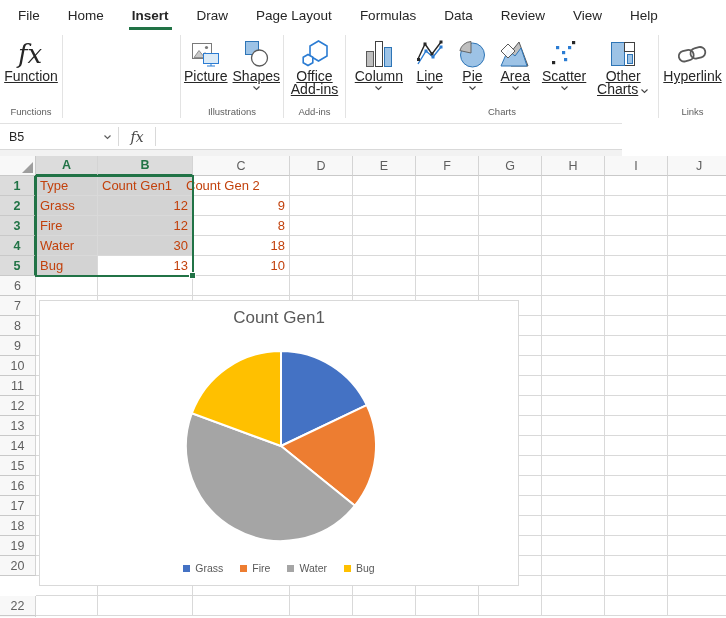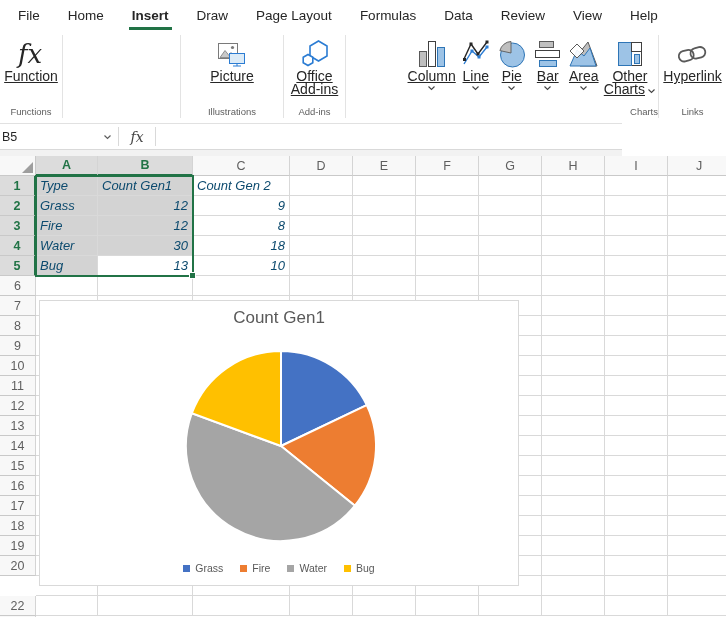--- a/index.html
+++ b/index.html
@@ -20,21 +20,21 @@
   .rgroup-label { height:18px; font-size:9.5px; color:#5e5e5e; text-align:center; line-height:14px; }
   .rdivider { width:1px; background:#e3e3e3; margin:5px 0; flex:0 0 auto; }
   .rbtn { display:flex; flex-direction:column; align-items:center; cursor:pointer; padding:2px 2px; border-radius:2px; }
   .rbtn .icon { width:32px; height:32px; display:block; }
   .rbtn .rlabel { font-size:14px; color:#262626; line-height:13px; text-align:center; white-space:nowrap;text-decoration:underline; }
   .rbtn .chev { margin-top:2px; height:6px; display:block; }
   .chev-inline { display:inline-block; margin-left:2px; }
 
   
   .formula-row { height:26px; border-bottom:1px solid #d9d9d9; display:flex; align-items:stretch; background:#fff; }
-  .namebox { width:118px; display:flex; align-items:center; padding-left:2px; font-size:12.5px; color:#262626; cursor:pointer; }
+  .namebox { width:118px; display:flex; align-items:center; padding-left:9px; font-size:12.5px; color:#262626; cursor:pointer; }
   .namebox .nb-chev { margin-left:auto; margin-right:6px; }
   .fb-divider { width:1px; background:#d9d9d9; margin:3px 0; }
   .fxbox { width:36px; display:flex; align-items:center; justify-content:center;
            font-family:"DejaVu Serif", serif; font-style:italic; font-size:14px; color:#444; cursor:pointer; }
   .formula-input { flex:1; font-size:12.5px; color:#222; display:flex; align-items:center; padding-left:8px; }
   .strip { height:6px; background:#f2f2f2; }
 
   
   .sheet { position:relative; width:726px; height:461px; background:#fff; overflow:hidden; }
   .hdr { position:absolute; display:flex; align-items:center; justify-content:center;
@@ -45,21 +45,21 @@
   .rowhdr.sel { border-right:2px solid #217346; }
   .corner { position:absolute; left:0; top:0; width:36px; height:20px; background:#f8f8f8;
             border-right:1px solid #c9c9c9; border-bottom:1px solid #c9c9c9; }
   .corner .tri { position:absolute; right:2px; bottom:2px; width:0; height:0;
                  border-left:11px solid transparent; border-bottom:11px solid #9e9e9e; }
   .gline { position:absolute; background:#d9d9d9; }
   .selfill { position:absolute; background:#d3d3d3; }
   .activecell { position:absolute; background:#ffffff; }
   .selborder { position:absolute; border:2px solid #217346; pointer-events:none; }
   .fillhandle { position:absolute; width:7px; height:7px; background:#217346; border:1px solid #fff; }
-  .cell { position:absolute; font-size:13px; color:#0c4a6e; line-height:20px; white-space:nowrap; overflow:hidden; cursor:cell;font-style:italic; }
+  .cell { position:absolute; font-size:13px; color:#c2410c; line-height:20px; white-space:nowrap; overflow:hidden; cursor:cell; }
   .cell.left { text-align:left; padding-left:4px; }
   .cell.right { text-align:right; padding-right:5px; }
 
   
   .chart { position:absolute; left:39px; top:144px; width:480px; height:286px; background:#fff;
            border:1px solid #d9d9d9; z-index:5; cursor:move; }
   .chart-title { position:absolute; top:7px; left:0; right:0; text-align:center;
                  font-size:17px; color:#595959; cursor:pointer; }
   .pie-svg { position:absolute; left:141px; top:45px; }
   .legend { position:absolute; bottom:11px; left:0; right:0; display:flex; justify-content:center;
@@ -104,39 +104,49 @@
           <div class="rbtn">
             <span class="icon"><svg width="32" height="32" viewBox="0 0 32 32">
                 <rect x="2.5" y="5.5" width="19" height="15" fill="#fff" stroke="#7a7a7a"></rect>
                 <circle cx="16.5" cy="9.5" r="1.6" fill="#7a7a7a"></circle>
                 <path d="M4 19.5 L9 12.5 L13 17.5 L15 14.5 L18 19.5 Z" fill="#c9c9c9" stroke="#7a7a7a" stroke-width="0.8"></path>
                 <rect x="13.5" y="15.5" width="15" height="10" fill="#dcebf7" stroke="#2b7cd3"></rect>
                 <path d="M21 25.5v2.5 M17 28h8" stroke="#2b7cd3" fill="none"></path>
               </svg></span>
             <div class="rlabel">Picture</div>
           </div>
+          <div class="rbtn">
+            <span class="icon"><svg width="32" height="32" viewBox="0 0 32 32">
+                <rect x="5.5" y="3.5" width="13" height="13" fill="#9dc3e6" stroke="#2e75b6"></rect>
+                <circle cx="19.5" cy="20" r="8" fill="#fff" stroke="#595959" stroke-width="1.3"></circle>
+              </svg></span>
+            <div class="rlabel">Shapes</div>
+            <svg class="chev" width="9" height="6" viewBox="0 0 9 6">
+              <path d="M1.5 1.5 L4.5 4.5 L7.5 1.5" stroke="#444" stroke-width="1.1" fill="none"></path>
+            </svg>
+          </div>
         </div>
         <div class="rgroup-label">Illustrations</div>
       </div>
       <div class="rdivider"></div>
       <div class="rgroup" style="width: 61px; justify-content: center;">
         <div class="rgroup-buttons">
           <div class="rbtn">
             <span class="icon"><svg width="32" height="32" viewBox="0 0 32 32">
                 <path d="M19.5 3 L28 8 L28 18 L19.5 23 L11 18 L11 8 Z" fill="#fff" stroke="#2b7cd3" stroke-width="1.6"></path>
                 <path d="M9 16.5 L13.8 19.2 L13.8 24.8 L9 27.5 L4.2 24.8 L4.2 19.2 Z" fill="#fff" stroke="#2b7cd3" stroke-width="1.6"></path>
               </svg></span>
             <div class="rlabel">Office</div>
             <div class="rlabel">Add-ins</div>
           </div>
         </div>
         <div class="rgroup-label">Add-ins</div>
       </div>
       <div class="rdivider"></div>
-      <div class="rgroup" style="width: 312px; align-items: flex-end;">
+      <div class="rgroup" style="width: 312px;">
         <div class="rgroup-buttons">
           <div class="rbtn">
             <span class="icon"><svg width="32" height="32" viewBox="0 0 32 32">
                 <rect x="3.5" y="13.5" width="7" height="15" fill="#bfbfbf" stroke="#595959"></rect>
                 <rect x="12.5" y="3.5" width="7" height="25" fill="#fff" stroke="#404040"></rect>
                 <rect x="21.5" y="9.5" width="7" height="19" fill="#9dc3e6" stroke="#2e75b6"></rect>
               </svg></span>
             <div class="rlabel">Column</div>
             <svg class="chev" width="9" height="6" viewBox="0 0 9 6">
               <path d="M1.5 1.5 L4.5 4.5 L7.5 1.5" stroke="#444" stroke-width="1.1" fill="none"></path>
@@ -168,36 +178,43 @@
                 <circle cx="16.5" cy="17" r="12" fill="#9dc3e6" stroke="#2e75b6"></circle>
                 <path d="M15 15 L15 3.5 A12 12 0 0 0 3.9 12.6 Z" fill="#bfbfbf" stroke="#595959" stroke-width="0.9"></path>
               </svg></span>
             <div class="rlabel">Pie</div>
             <svg class="chev" width="9" height="6" viewBox="0 0 9 6">
               <path d="M1.5 1.5 L4.5 4.5 L7.5 1.5" stroke="#444" stroke-width="1.1" fill="none"></path>
             </svg>
           </div>
           <div class="rbtn">
             <span class="icon"><svg width="32" height="32" viewBox="0 0 32 32">
-                <rect x="7.5" y="3.5" width="14" height="6" fill="#bfbfbf" stroke="#595959"></rect>
-                <rect x="3.5" y="12.5" width="24" height="7" fill="#fff" stroke="#404040"></rect>
-                <rect x="7.5" y="22.5" width="17" height="6" fill="#9dc3e6" stroke="#2e75b6"></rect>
-              </svg></span>
-            <div class="rlabel">Bar</div>
-            <svg class="chev" width="9" height="6" viewBox="0 0 9 6">
-              <path d="M1.5 1.5 L4.5 4.5 L7.5 1.5" stroke="#444" stroke-width="1.1" fill="none"></path>
-            </svg>
-          </div>
-          <div class="rbtn">
-            <span class="icon"><svg width="32" height="32" viewBox="0 0 32 32">
                 <path d="M12 14 L20 4 L29 28 L12 28 Z" fill="#bfbfbf" stroke="#595959"></path>
                 <path d="M2 28 L9 12 L16 18 L22 10 L28 28 Z" fill="#9dc3e6" stroke="#2e75b6"></path>
                 <path d="M9 6 L16 13 L9 20 L2 13 Z" fill="#fff" fill-opacity="0.9" stroke="#595959"></path>
               </svg></span>
             <div class="rlabel">Area</div>
+            <svg class="chev" width="9" height="6" viewBox="0 0 9 6">
+              <path d="M1.5 1.5 L4.5 4.5 L7.5 1.5" stroke="#444" stroke-width="1.1" fill="none"></path>
+            </svg>
+          </div>
+          <div class="rbtn">
+            <span class="icon"><svg width="32" height="32" viewBox="0 0 32 32">
+                <g fill="#262626">
+                  <rect x="24" y="3" width="3.2" height="3.2"></rect>
+                  <rect x="4" y="23" width="3.2" height="3.2"></rect>
+                </g>
+                <g fill="#2b7cd3">
+                  <rect x="8" y="8" width="3.2" height="3.2"></rect>
+                  <rect x="14" y="13" width="3.2" height="3.2"></rect>
+                  <rect x="20" y="8" width="3.2" height="3.2"></rect>
+                  <rect x="16" y="20" width="3.2" height="3.2"></rect>
+                </g>
+              </svg></span>
+            <div class="rlabel">Scatter</div>
             <svg class="chev" width="9" height="6" viewBox="0 0 9 6">
               <path d="M1.5 1.5 L4.5 4.5 L7.5 1.5" stroke="#444" stroke-width="1.1" fill="none"></path>
             </svg>
           </div>
           <div class="rbtn">
             <span class="icon"><svg width="32" height="32" viewBox="0 0 32 32">
                 <rect x="4.5" y="4.5" width="23" height="23" fill="#fff" stroke="#404040"></rect>
                 <rect x="4.5" y="4.5" width="13" height="23" fill="#9dc3e6" stroke="#2e75b6"></rect>
                 <rect x="17.5" y="4.5" width="10" height="9" fill="#fff" stroke="#404040"></rect>
                 <rect x="20.5" y="16.5" width="5" height="9" fill="#9dc3e6" stroke="#2e75b6"></rect>
@@ -307,21 +324,21 @@
       <div class="hdr rowhdr" style="left: 0px; top: 300px; width: 36px; height: 20px;">15</div>
       <div class="hdr rowhdr" style="left: 0px; top: 320px; width: 36px; height: 20px;">16</div>
       <div class="hdr rowhdr" style="left: 0px; top: 340px; width: 36px; height: 20px;">17</div>
       <div class="hdr rowhdr" style="left: 0px; top: 360px; width: 36px; height: 20px;">18</div>
       <div class="hdr rowhdr" style="left: 0px; top: 380px; width: 36px; height: 20px;">19</div>
       <div class="hdr rowhdr" style="left: 0px; top: 400px; width: 36px; height: 20px;">20</div>
       <div class="hdr rowhdr" style="left: 0px; top: 444px; width: 36px; height: 20px;">21</div>
       <div class="hdr rowhdr" style="left: 0px; top: 440px; width: 36px; height: 20px;">22</div>
       <div class="cell left" style="left: 36px; top: 20px; width: 62px; height: 20px;">Type</div>
       <div class="cell left" style="left: 98px; top: 20px; width: 95px; height: 20px;">Count Gen1</div>
-      <div class="cell left" style="left: 193px; top: 20px; width: 97px; height: 20px;">Count Gen 2</div>
+      <div class="cell left" style="left: 182px; top: 20px; width: 97px; height: 20px;">Count Gen 2</div>
       <div class="cell left" style="left: 36px; top: 40px; width: 62px; height: 20px;">Grass</div>
       <div class="cell right" style="left: 98px; top: 40px; width: 95px; height: 20px;">12</div>
       <div class="cell right" style="left: 193px; top: 40px; width: 97px; height: 20px;">9</div>
       <div class="cell left" style="left: 36px; top: 60px; width: 62px; height: 20px;">Fire</div>
       <div class="cell right" style="left: 98px; top: 60px; width: 95px; height: 20px;">12</div>
       <div class="cell right" style="left: 193px; top: 60px; width: 97px; height: 20px;">8</div>
       <div class="cell left" style="left: 36px; top: 80px; width: 62px; height: 20px;">Water</div>
       <div class="cell right" style="left: 98px; top: 80px; width: 95px; height: 20px;">30</div>
       <div class="cell right" style="left: 193px; top: 80px; width: 97px; height: 20px;">18</div>
       <div class="cell left" style="left: 36px; top: 100px; width: 62px; height: 20px;">Bug</div>

